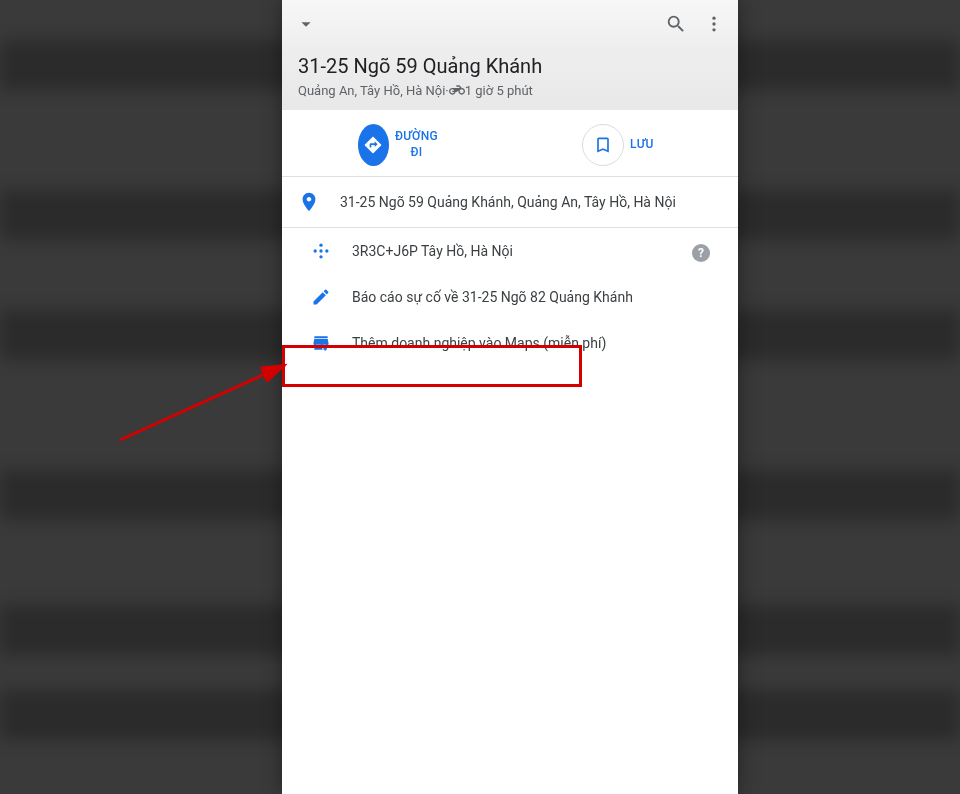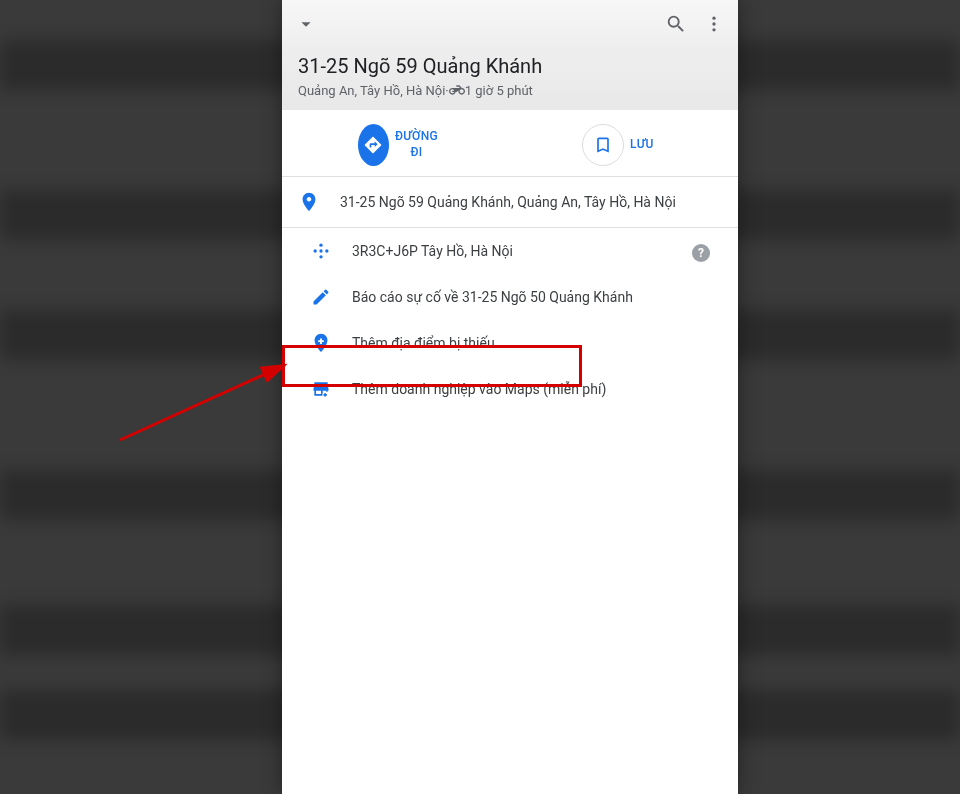--- a/index.html
+++ b/index.html
@@ -124,32 +124,23 @@
     <div class="help">?</div>
   </div>
 
 
   <div class="row tight">
     <div class="row-ic">
       <svg viewBox="0 0 24 24" width="20" height="20">
           <path d="M3 17.25V21h3.75L17.81 9.94l-3.75-3.75L3 17.25zM20.71 7.04c.39-.39.39-1.02 0-1.41l-2.34-2.34c-.39-.39-1.02-.39-1.41 0l-1.83 1.83 3.75 3.75 1.83-1.83z"></path>
         </svg>
     </div>
-    <div class="row-txt">Báo cáo sự cố về 31-25 Ngõ 50 Quảng Khánh</div>
+    <div class="row-txt">Báo cáo sự cố về 31-25 Ngõ 82 Quảng Khánh</div>
   </div>
 
-  <div class="row tight">
-    <div class="row-ic">
-      <svg viewBox="0 0 24 24" width="22" height="22">
-          <path d="M12 2C8.13 2 5 5.13 5 9c0 5.25 7 13 7 13s7-7.75 7-13c0-3.87-3.13-7-7-7z"></path>
-          <path fill="#fff" d="M13 6h-2v2H9v2h2v2h2v-2h2V8h-2z" transform="translate(0 1)"></path>
-        </svg>
-    </div>
-    <div class="row-txt">Thêm địa điểm bị thiếu</div>
-  </div>
 
   <div class="row tight">
     <div class="row-ic">
       <svg viewBox="0 0 24 24" width="20" height="20">
           <path d="M20 4H4v2h16V4zm1 10v-2l-1-5H4l-1 5v2h1v6h10v-6h4v6h2v-6h1zm-9 4H6v-4h6v4z"></path>
           <circle cx="18" cy="19" r="4" fill="#fff"></circle>
           <path d="M19 17h-2v1h-1v2h1v1h2v-1h1v-2h-1z" transform="translate(-1 0)"></path>
         </svg>
     </div>
     <div class="row-txt">Thêm doanh nghiệp vào Maps (miễn phí)</div>

